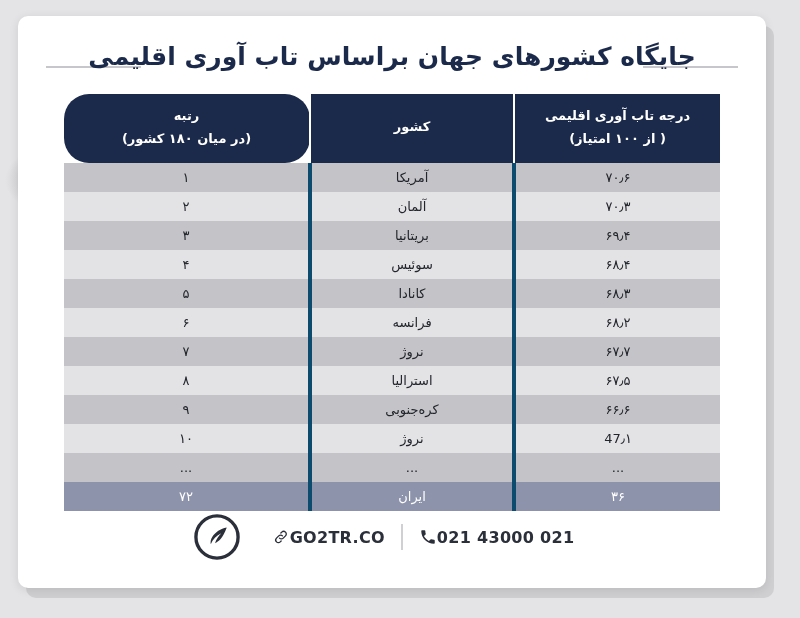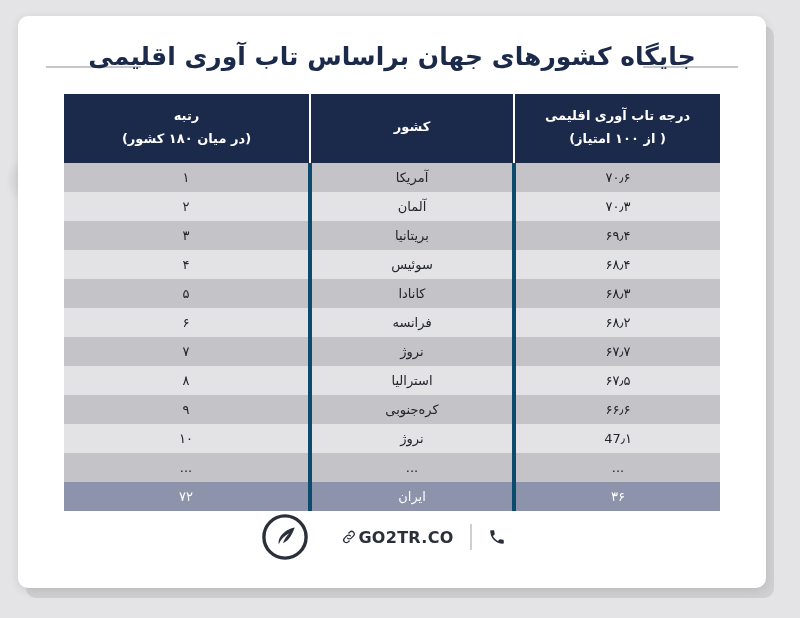--- a/index.html
+++ b/index.html
@@ -96,21 +96,21 @@
   }
   .table thead th {
     background: #1b2a4a;
     color: #ffffff;
     font-size: 13px;
     font-weight: bold;
     padding: 11px 4px 12px;
     line-height: 1.75;
     border-left: 2px solid #ffffff;
   }
-  .table thead th:last-child { border-left: none; }
+  .table thead th:last-child { border-left: none; border-radius: 25px; }
 
   .table tbody td {
     font-size: 13px;
     color: #22252c;
     padding: 6px 4px;
     height: 17px;
     border-left: 4px solid #0c4a6e;
   }
   .table tbody td:last-child { border-left: none; }
 
@@ -269,20 +269,21 @@
 
 
     <div class="footer">
 
       <div class="fitem">
         <span>
           <svg width="18" height="18" viewBox="0 0 24 24" fill="#2a2f3a">
             <path d="M6.6 10.8c1.4 2.8 3.8 5.1 6.6 6.6l2.2-2.2c.3-.3.7-.4 1-.2 1.2.4 2.4.6 3.6.6.6 0 1 .4 1 1V20c0 .6-.4 1-1 1C10.6 21 3 13.4 3 4c0-.6.4-1 1-1h3.4c.6 0 1 .4 1 1 0 1.3.2 2.5.6 3.6.1.3 0 .7-.2 1l-2.2 2.2z"></path>
           </svg>
         </span>
+        <span>021 43000 021</span>
       </div>
 
       <div class="fdiv"></div>
 
 
       <div class="fdiv"></div>
 
       <div class="fitem">
         <span>
           <svg width="18" height="18" viewBox="0 0 24 24" fill="none" stroke="#2a2f3a" stroke-width="1.8" stroke-linecap="round">

